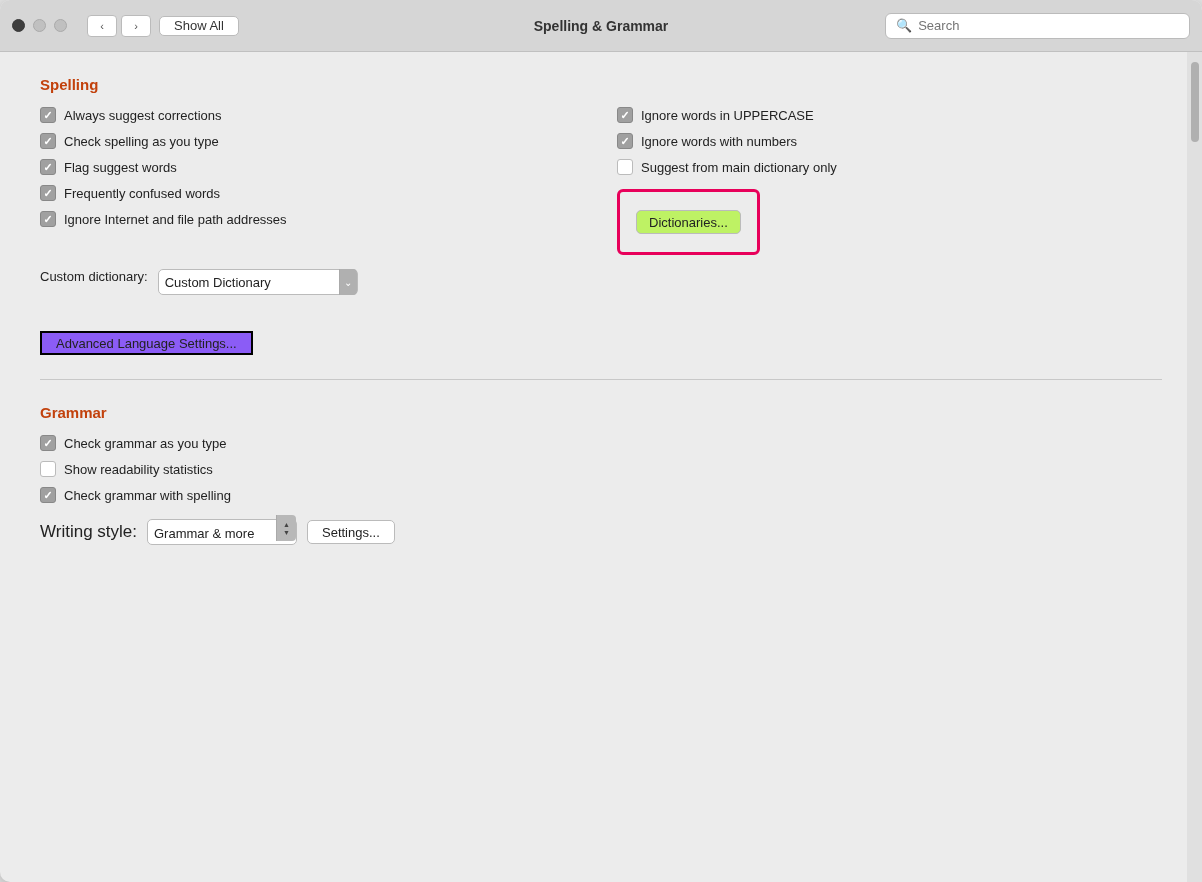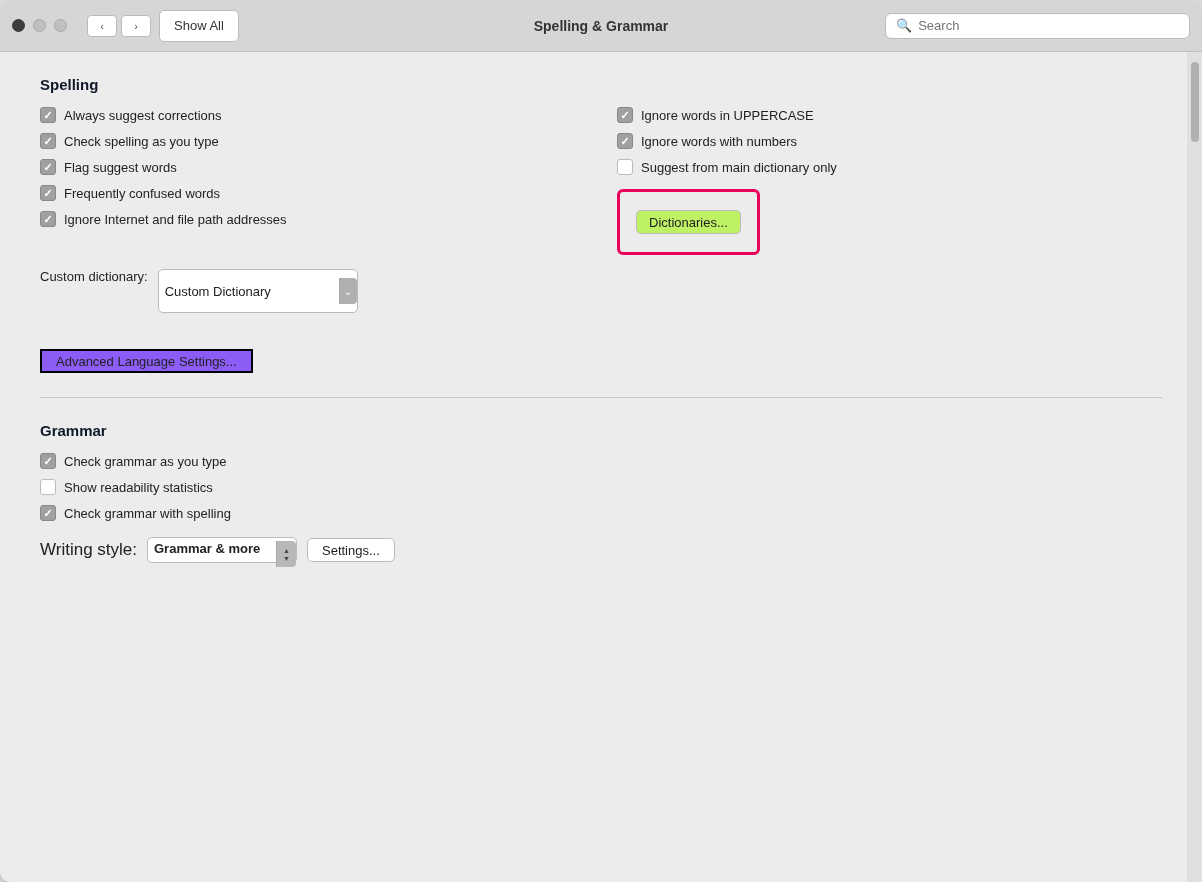--- a/index.html
+++ b/index.html
@@ -77,21 +77,21 @@
       display: flex;
       align-items: center;
       justify-content: center;
       cursor: pointer;
       font-size: 11px;
       color: #555;
     }
 
     .show-all-btn {
       margin-left: 8px;
-      height: 32px;
+      height: 20px;
       padding: 0 14px;
       background: white;
       border: 1px solid #bbb;
       border-radius: 5px;
       cursor: pointer;
       font-size: 13px;
       color: #333;
       display: flex;
       align-items: center;
     }
@@ -126,21 +126,21 @@
     
     .content {
       flex: 1;
       padding: 24px 40px;
       overflow-y: auto;
     }
 
     .section-title {
       font-size: 15px;
       font-weight: 700;
-      color: #0f172a;
+      color: #c2410c;
       margin-bottom: 14px;
     }
 
     .checkbox-row {
       display: flex;
       align-items: center;
       margin-bottom: 10px;
       gap: 8px;
     }
 
@@ -206,21 +206,21 @@
     }
 
     .custom-dict-dropdown {
       display: flex;
       align-items: center;
       background: white;
       border: 1px solid #bbb;
       border-radius: 5px;
       padding: 3px 6px;
       min-width: 200px;
-      height: 44px;
+      height: 26px;
       cursor: pointer;
     }
 
     .custom-dict-dropdown span {
       flex: 1;
       font-size: 13px;
       color: #222;
     }
 
     .dropdown-arrow {
@@ -289,29 +289,28 @@
       gap: 10px;
     }
 
     .writing-style-label {
       font-size: 17px;
       color: #222;
     }
 
     .writing-style-dropdown {
       display: flex;
-      align-items: flex-start;
+      align-items: flex-end;
       background: white;
       border: 1px solid #bbb;
       border-radius: 5px;
       padding: 3px 6px;
       min-width: 150px;
       height: 26px;
       cursor: pointer;
-      font-weight: bold;
     }
 
     .writing-style-dropdown span {
       flex: 1;
       font-size: 13px;
       color: #222;
     }
 
     .up-down-arrows {
       width: 20px;

